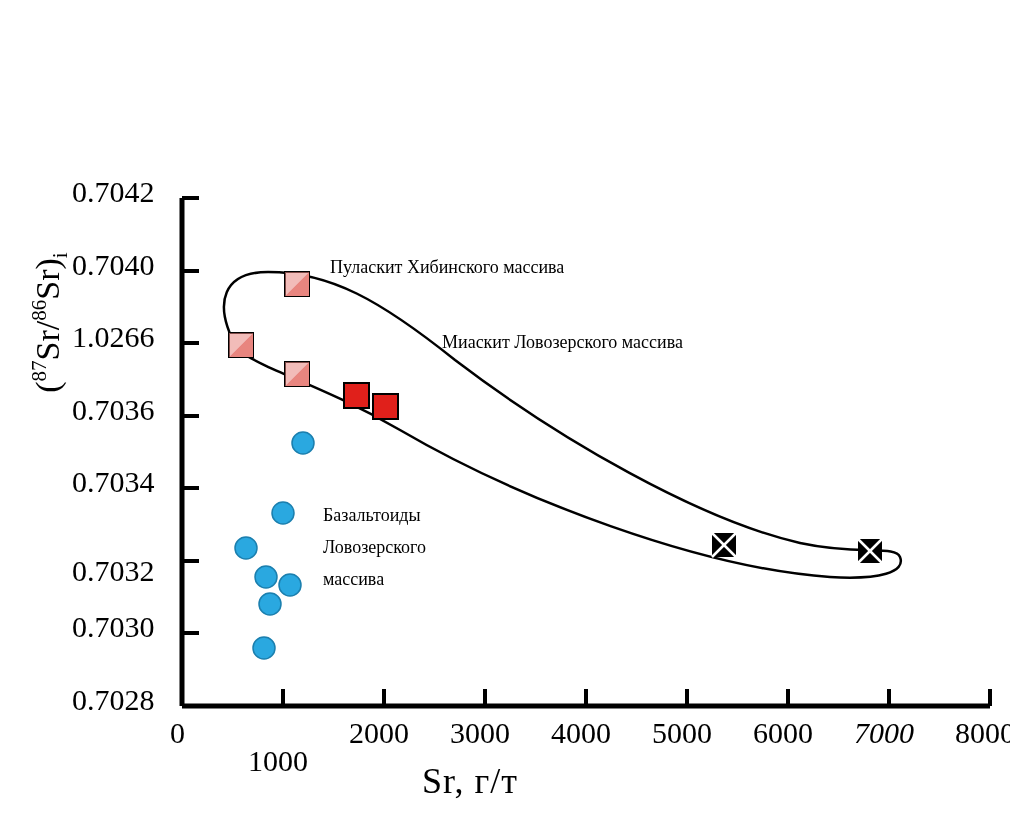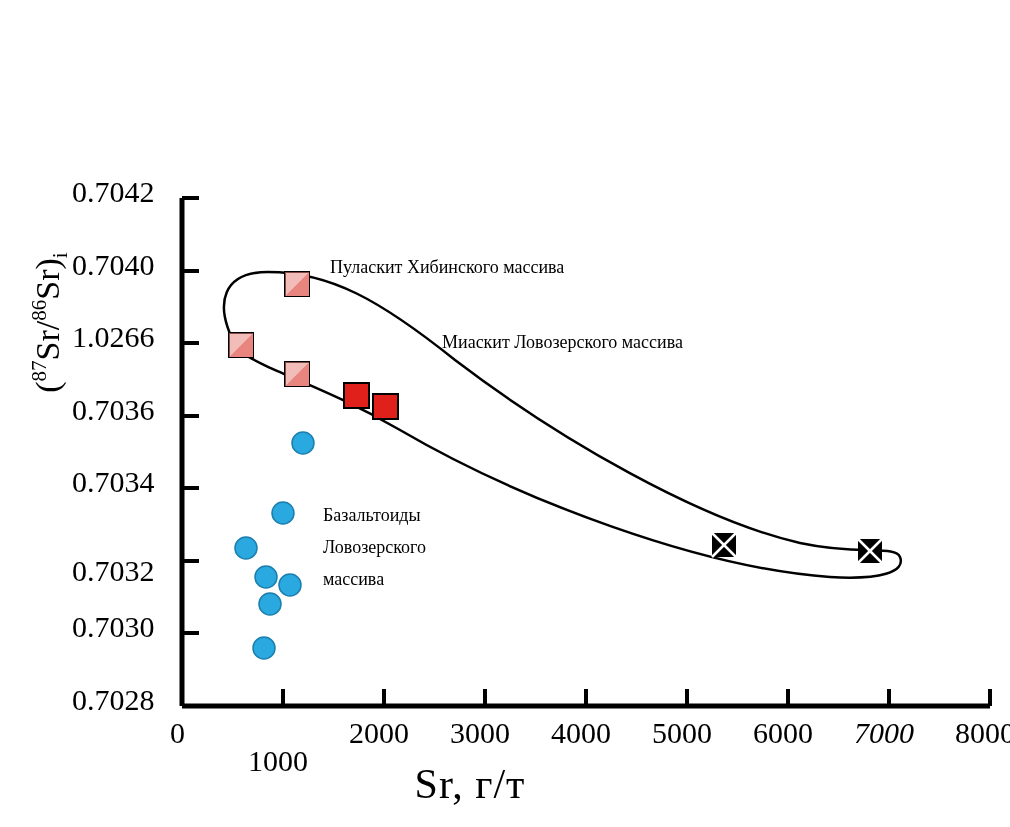--- a/index.html
+++ b/index.html
@@ -9,21 +9,21 @@
     font-family:"Liberation Serif", serif;
     overflow:hidden;
     position:relative;
   }
   #chart-root{position:absolute;left:0;top:0;width:1010px;height:827px;}
   .axis-title-x{
     position:absolute;
     left:0;width:940px;
     top:760px;
     text-align:center;
-    font-size:42px;
+    font-size:36px;
     letter-spacing:1px;
   }
   .axis-title-y{
     position:absolute;
     left:-160px;
     top:300px;
     width:420px;
     text-align:center;
     font-size:34px;
     transform:rotate(-90deg);

